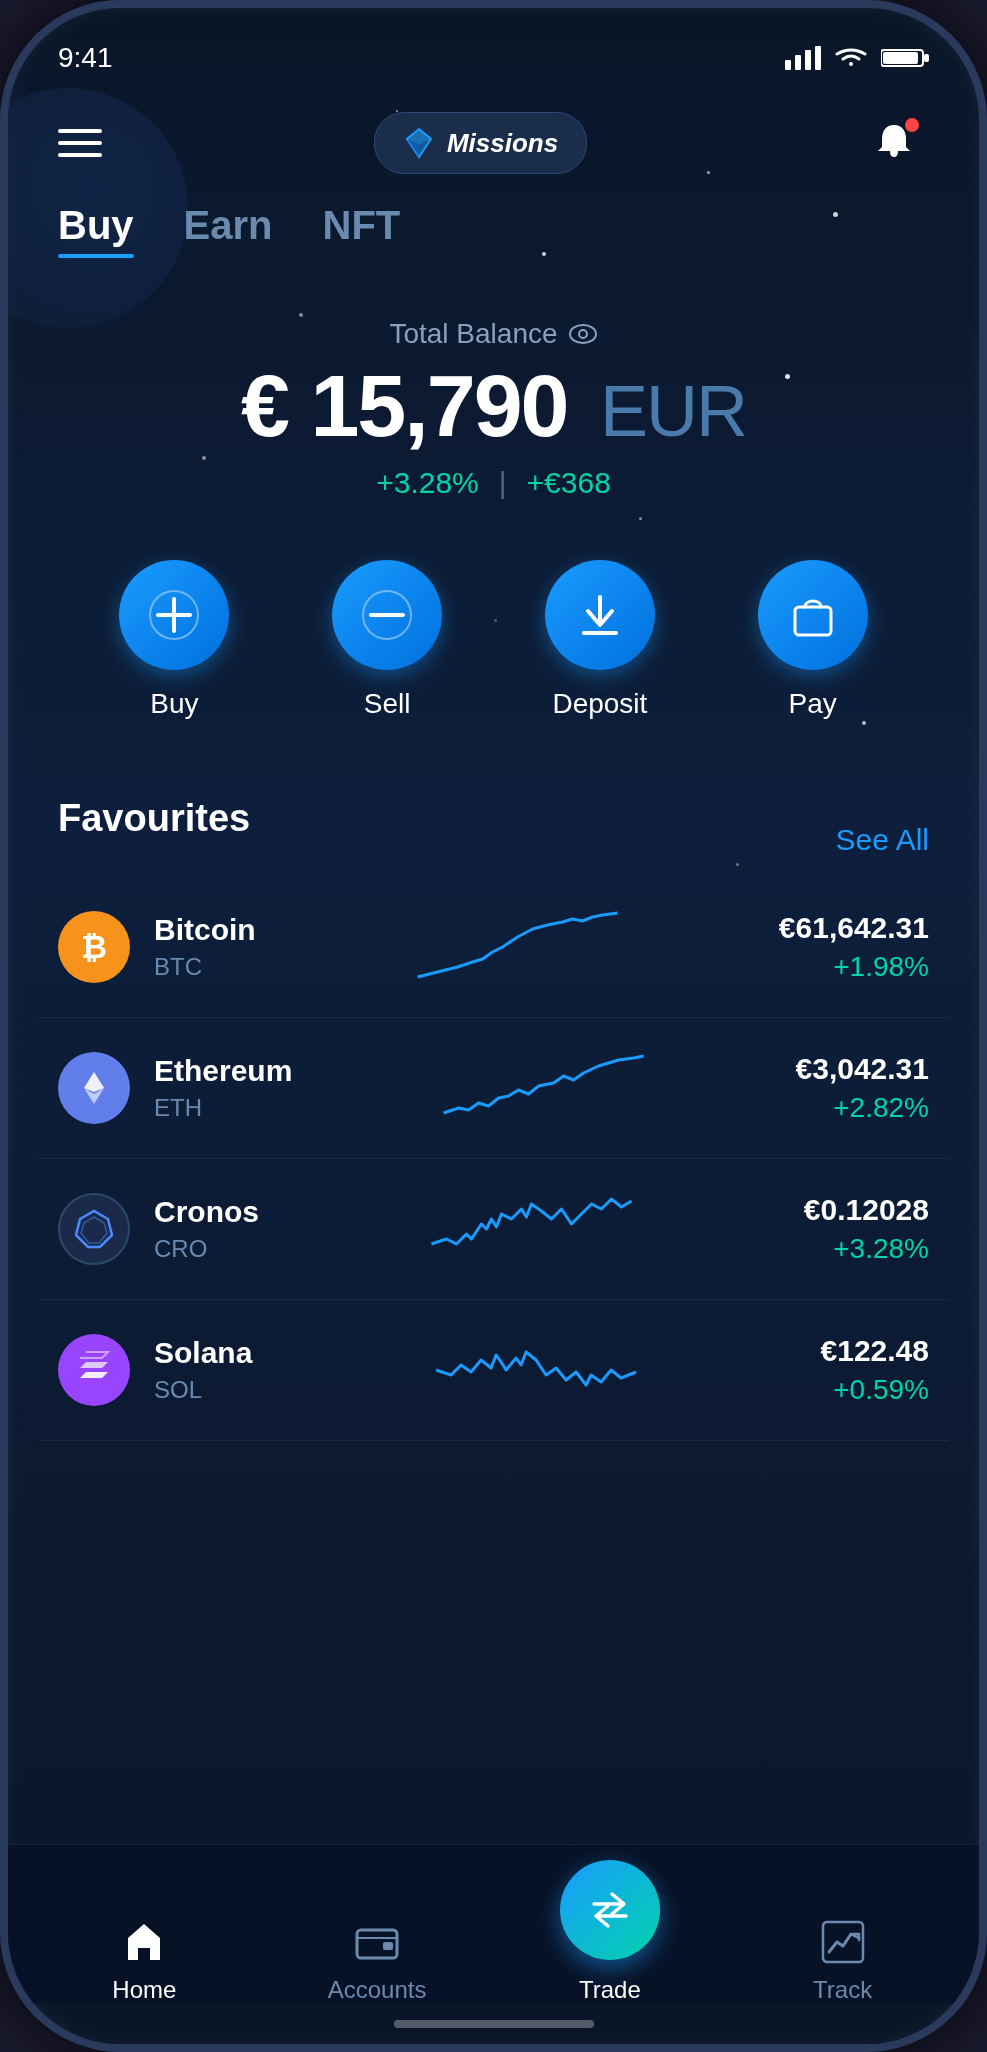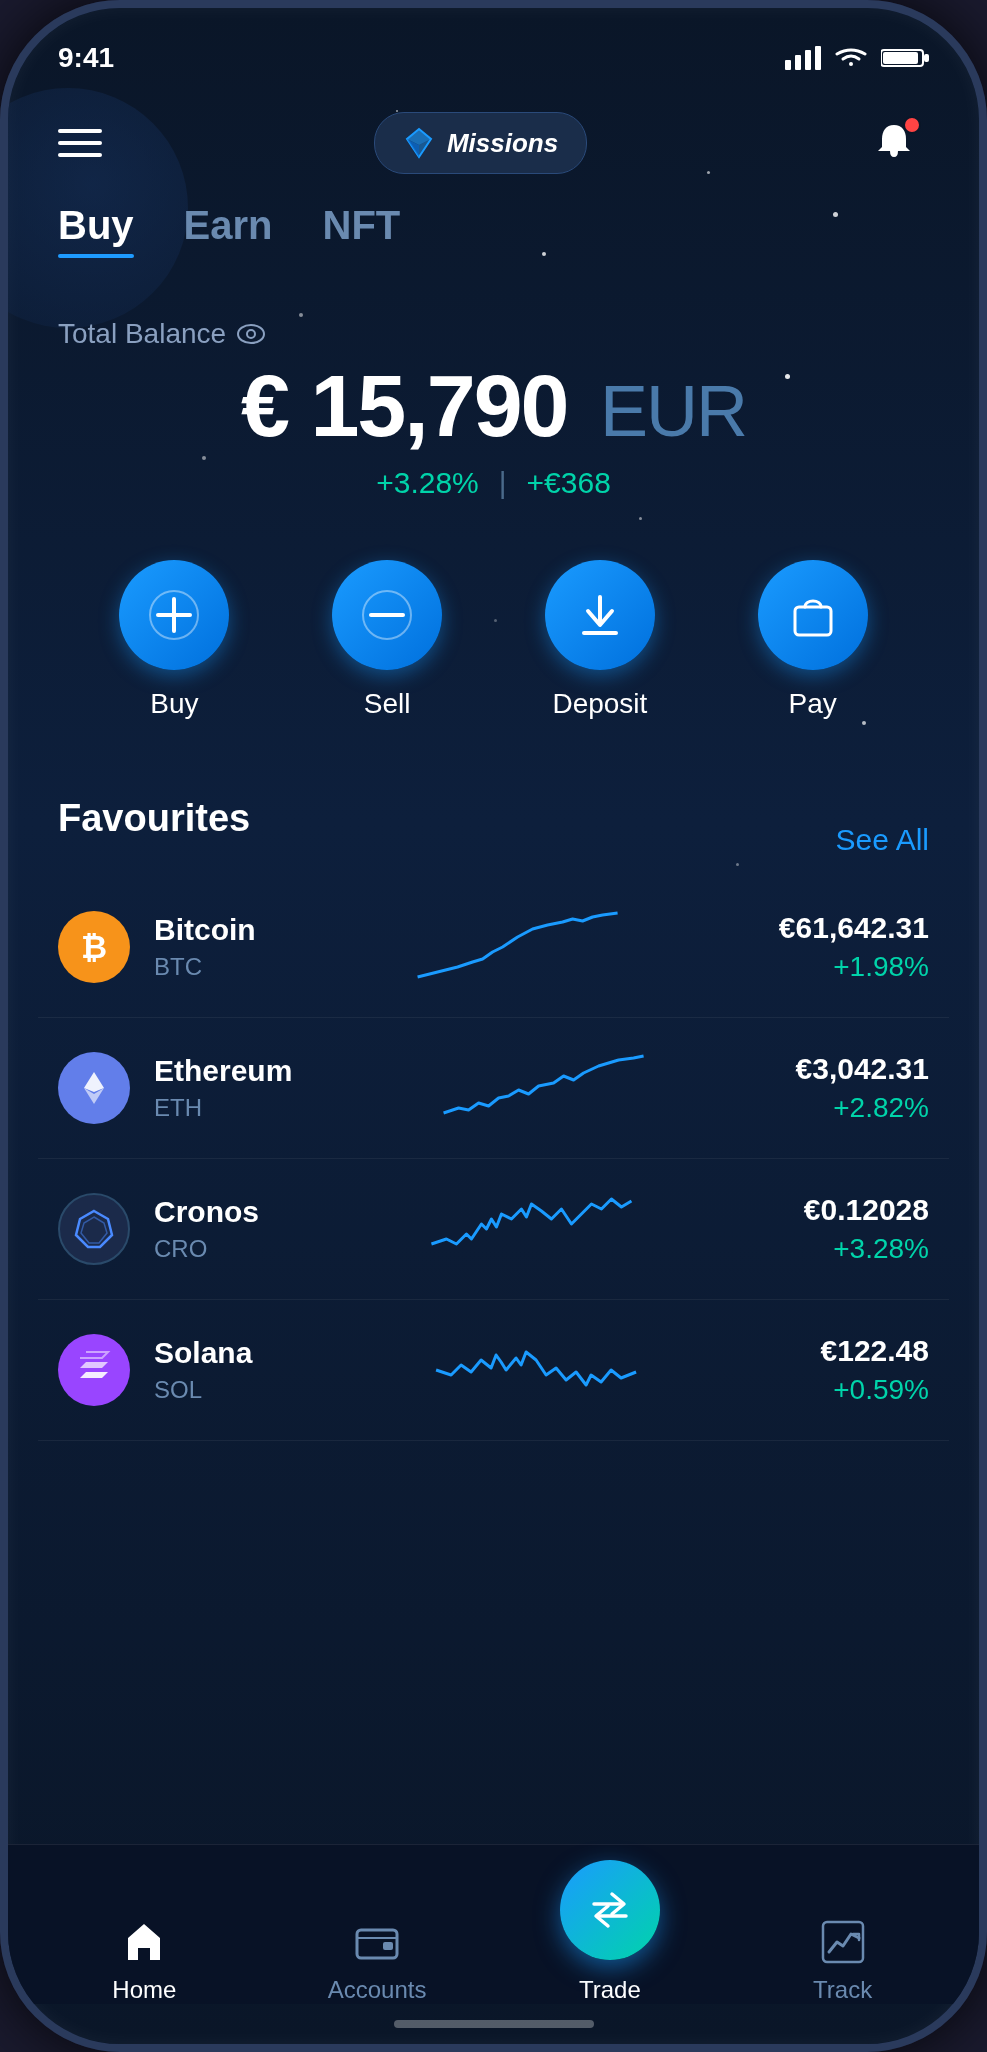--- a/index.html
+++ b/index.html
@@ -62,21 +62,21 @@
       height: 80px;
       display: flex;
       align-items: center;
       justify-content: space-between;
       padding: 30px 50px 10px;
     }
 
     .status-time {
       color: white;
       font-size: 28px;
-      font-weight: 700;
+      font-weight: 400;
     }
 
     .status-icons {
       display: flex;
       gap: 12px;
       align-items: center;
     }
 
     
     .header {
@@ -179,21 +179,21 @@
     .balance-section {
       text-align: center;
       padding: 40px 50px 30px;
     }
 
     .balance-label {
       color: #8aa0c0;
       font-size: 28px;
       display: flex;
       align-items: center;
-      justify-content: flex-start;
+      justify-content: center;
       gap: 10px;
       margin-bottom: 12px;
     }
 
     .eye-icon {
       width: 30px;
       height: 20px;
     }
 
     .balance-amount {

